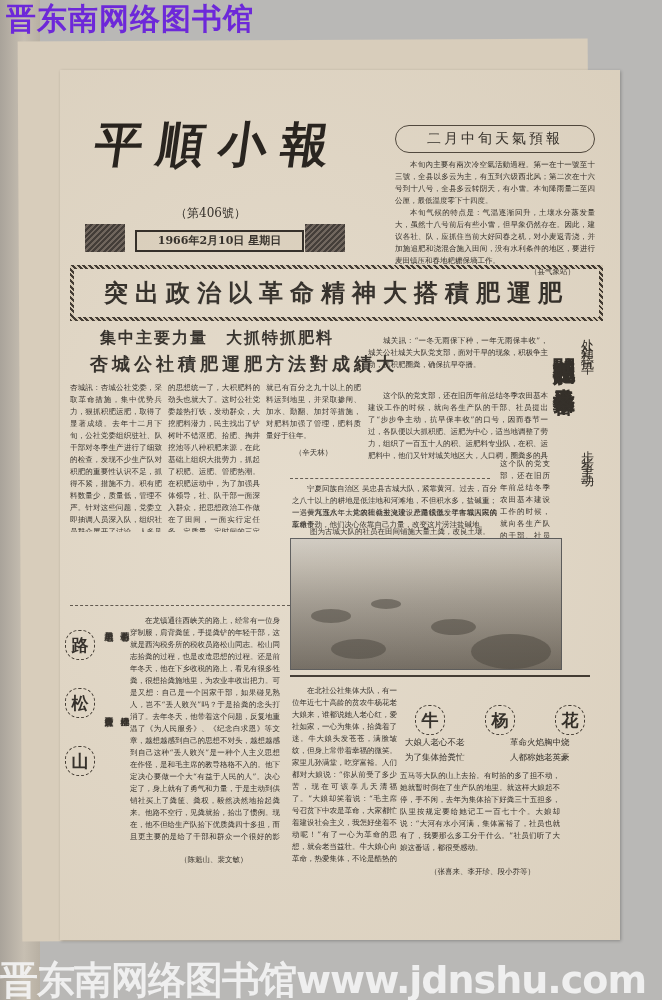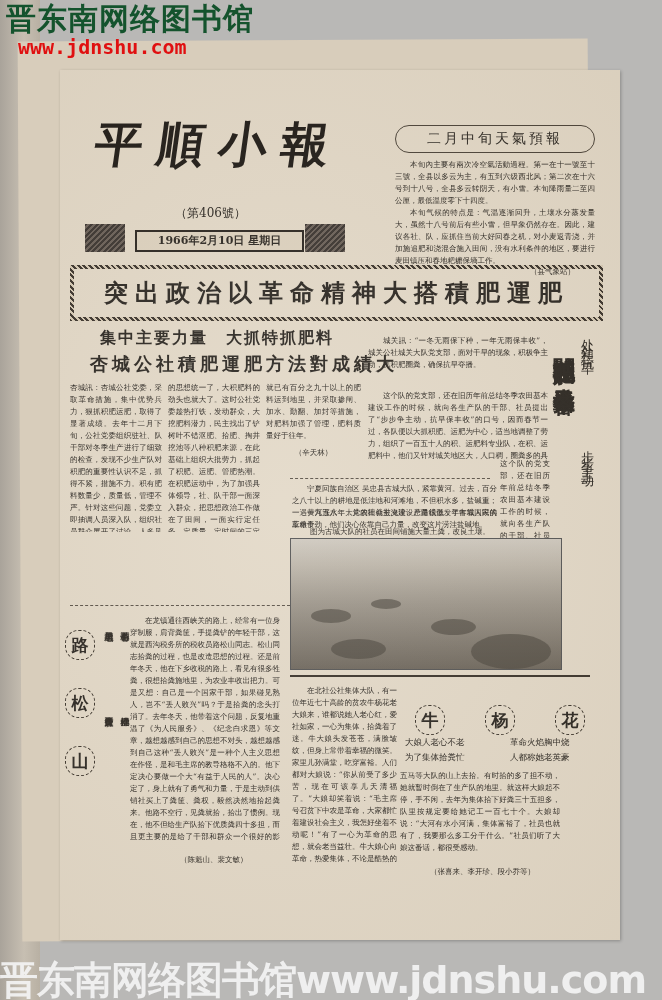--- a/index.html
+++ b/index.html
@@ -11,21 +11,21 @@
   }
   .bg-left { position:absolute; left:0; top:0; width:40px; height:1000px; background:linear-gradient(90deg,#a9a39a,#c7bfb2 60%,#b8b0a3); }
   .underpage { position:absolute; left:20px; top:40px; width:570px; height:900px; background:#d8cdbb; transform:rotate(-0.3deg); }
   .paper {
     position:absolute; left:60px; top:70px; width:560px; height:870px;
     background:#e3d9c8;
     box-shadow: 1px 1px 3px rgba(0,0,0,0.25);
   }
   .paper::after { content:""; position:absolute; inset:0; background:radial-gradient(ellipse at 40% 50%, rgba(255,255,255,0.08), rgba(120,100,70,0.08)); pointer-events:none; }
   .wm-top { position:absolute; left:6px; top:2px; z-index:5; }
-  .wm-top .cn { font-family:"DejaVu Sans", sans-serif; font-weight:bold; font-size:30px; color:#14532d; letter-spacing:1px; line-height:34px; }
+  .wm-top .cn { font-family:"DejaVu Sans", sans-serif; font-weight:bold; font-size:30px; color:#6d28d9; letter-spacing:1px; line-height:34px; }
   .wm-top .url { font-family:"DejaVu Sans Mono", monospace; font-weight:bold; font-size:20px; color:#e01010; padding-left:12px; line-height:22px; }
   .wm-bottom { position:absolute; left:0; top:955px; width:662px; z-index:5; font-family:"DejaVu Sans", sans-serif; font-weight:bold; font-size:38px; color:#f4f4f4; white-space:nowrap; letter-spacing:-1px; opacity:0.92; }
 
   .masthead { position:absolute; left:20px; top:25px; width:265px; height:160px; }
   .mast-title { font-family:"DejaVu Serif", serif; font-weight:bold; font-size:48px; letter-spacing:14px; color:#1e1a16; position:absolute; left:15px; top:18px; transform:skewX(-8deg); }
   .mast-issue { position:absolute; left:95px; top:110px; font-size:12px; }
   .mast-banner { position:absolute; left:5px; top:125px; width:260px; height:38px; }
   .mast-banner .flag { position:absolute; top:4px; width:40px; height:28px; background:repeating-linear-gradient(135deg,#3a3430 0 2px,#6a6058 2px 4px); }
   .mast-banner .flag.l { left:0; } .mast-banner .flag.r { right:0; }
   .mast-banner .ribbon { position:absolute; left:50px; top:10px; width:165px; height:18px; border:2px solid #2a2520; background:#ddd2bf; font-size:11px; font-weight:bold; text-align:center; line-height:18px; }
@@ -56,21 +56,20 @@
   .poem { position:absolute; left:345px; top:665px; font-size:8.5px; line-height:15px; display:grid; grid-template-columns:85px 85px; column-gap:20px; }
 </style>
 </head>
 <body>
 
 <div class="bg-left"></div>
 <div class="underpage"></div>
 
 <div class="wm-top">
   <div class="cn">晋东南网络图书馆</div>
-  <div class="url">www.jdnshu.com</div>
 </div>
 
 <div class="paper">
 
   <div class="masthead">
     <div class="mast-title">平順小報</div>
     <div class="mast-issue">（第406號）</div>
     <div class="mast-banner">
       <div class="flag l"></div>
       <div class="ribbon">1966年2月10日 星期日</div>

